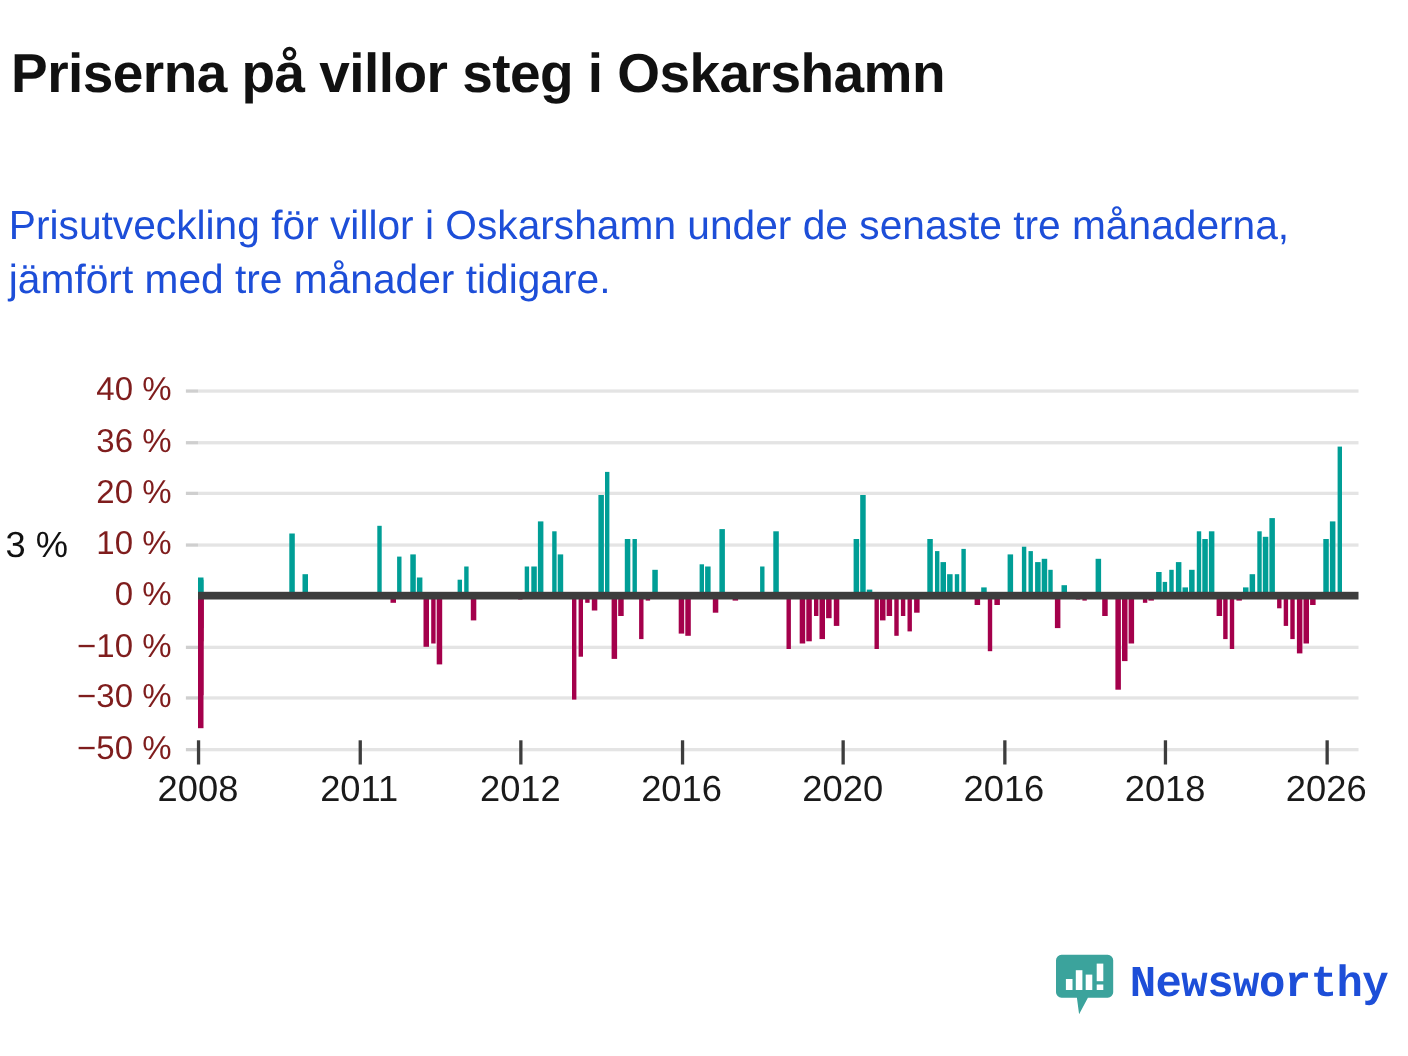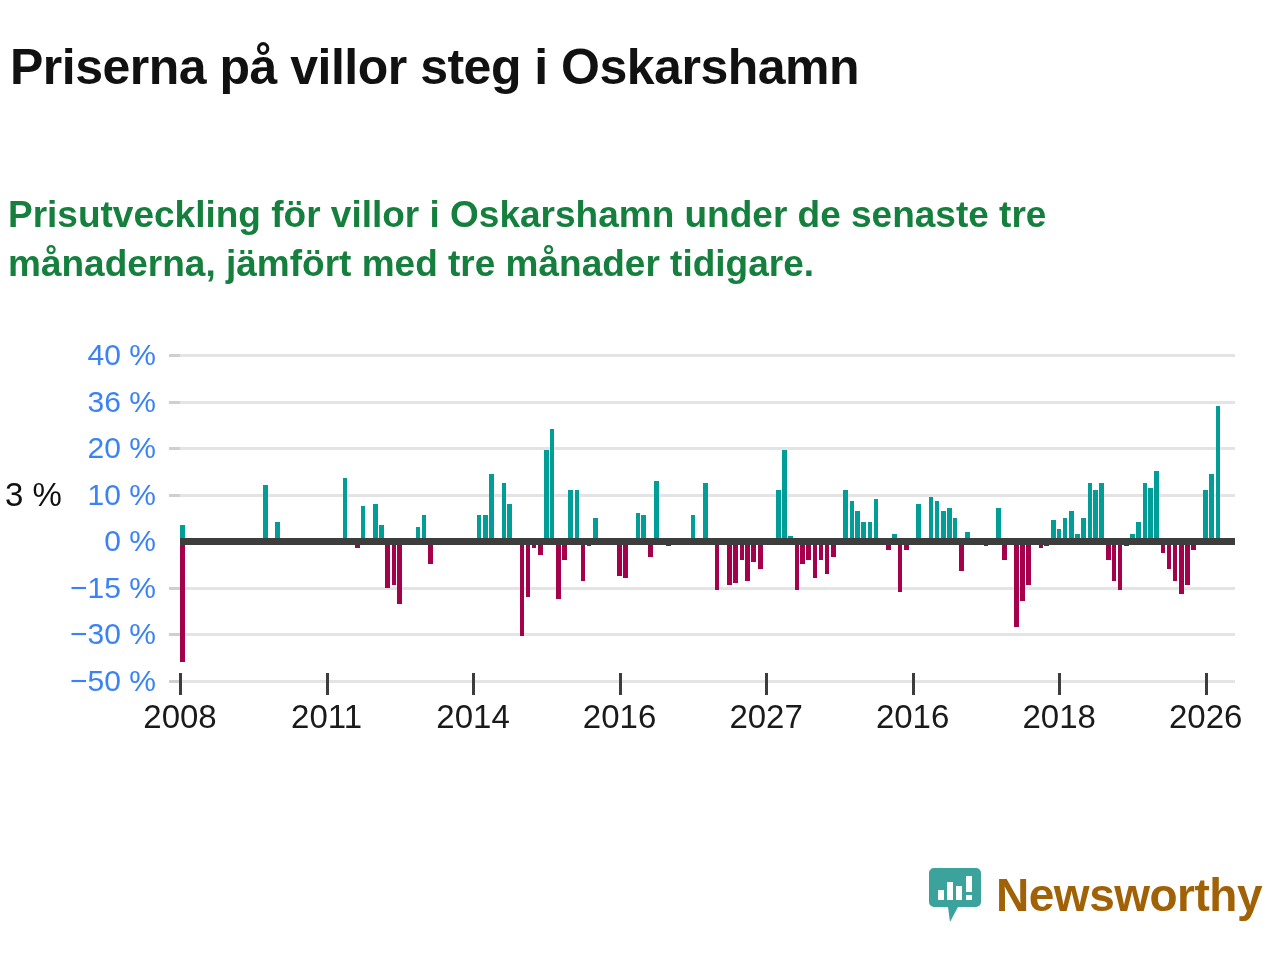--- a/index.html
+++ b/index.html
@@ -7,30 +7,30 @@
     width:1280px;height:960px;background:#ffffff;
     font-family:"Liberation Sans","DejaVu Sans",sans-serif;
     color:#1a1a1a;overflow:hidden;position:relative;
   }
   #page-title{
     position:absolute;left:10px;top:38px;
     font-size:50px;font-weight:bold;letter-spacing:-0.5px;
     color:#111111;white-space:nowrap;
   }
   #subtitle{
-    position:absolute;left:8px;top:190px;width:1230px;
-    font-size:37px;font-weight:bold;line-height:1.33;
-    color:#15803d;
+    position:absolute;left:8px;top:180px;width:1230px;
+    font-size:37px;font-weight:normal;line-height:1.33;
+    color:#1d4ed8;
   }
   #chart{
     position:absolute;left:0;top:330px;width:1280px;height:420px;
   }
   .ylabel{
     position:absolute;right:1124px;
-    font-size:30px;color:#3b82f6;text-align:right;
+    font-size:30px;color:#7f1d1d;text-align:right;
     white-space:nowrap;transform:translateY(-50%);
   }
   .gridline{
     position:absolute;left:180px;width:1055px;height:3px;
     background:#e4e4e4;
   }
   .gridline.zero{background:#3d3d3d;height:7px;z-index:4;}
   .ytick{
     position:absolute;width:11px;height:3px;background:#cfcfcf;
     left:169px;
@@ -52,21 +52,21 @@
     position:absolute;font-size:33px;color:#111111;
     background:#ffffff;padding:1px 5px;border-radius:3px;
     white-space:nowrap;transform:translateY(-50%);z-index:6;
   }
   #logo{
     position:absolute;right:18px;bottom:36px;
     display:flex;align-items:center;gap:14px;
   }
   #logo-mark{width:54px;height:58px;flex:none;}
   #logo-text{
-    font-size:46px;font-weight:bold;color:#a16207;letter-spacing:-0.5px;
+    font-size:40px;font-weight:bold;color:#1d4ed8;letter-spacing:-0.5px;font-family:Liberation Mono, monospace;
   }
 </style>
 </head>
 <body>
 
 <div id="page-title">Priserna på villor steg i Oskarshamn</div>
 
 <div id="subtitle">Prisutveckling för villor i Oskarshamn under de senaste tre månaderna, jämfört med tre månader tidigare.</div>
 
 <div id="chart">
@@ -86,21 +86,21 @@
       <div class="ytick" style="top: 303px;"></div>
       <div class="gridline" style="top: 349.5px;"></div>
       <div class="ytick" style="top: 349.5px;"></div>
     </div>
   <div id="ylabels">
       <div class="ylabel" style="top: 25px;">40 %</div>
       <div class="ylabel" style="top: 71.5px;">36 %</div>
       <div class="ylabel" style="top: 118px;">20 %</div>
       <div class="ylabel" style="top: 164.5px;">10 %</div>
       <div class="ylabel" style="top: 211px;">0 %</div>
-      <div class="ylabel" style="top: 257.5px;">−15 %</div>
+      <div class="ylabel" style="top: 257.5px;">−10 %</div>
       <div class="ylabel" style="top: 304px;">−30 %</div>
       <div class="ylabel" style="top: 350.5px;">−50 %</div>
     </div>
   <div id="bars" style="height: 0px;">
       <div class="bar pos" style="left: 83.4188px; width: 4.6px; height: 55.8px; bottom: auto; top: 155.2px; position: absolute;"></div>
       <div class="bar pos" style="left: 95.141px; width: 4.6px; height: 18.6px; bottom: auto; top: 192.4px; position: absolute;"></div>
       <div class="bar pos" style="left: 162.544px; width: 4.6px; height: 62.775px; bottom: auto; top: 148.225px; position: absolute;"></div>
       <div class="bar neg" style="left: 174.999px; width: 4.6px; height: 6.975px; bottom: auto; top: 211px; position: absolute;"></div>
       <div class="bar pos" style="left: 180.86px; width: 4.6px; height: 34.875px; bottom: auto; top: 176.125px; position: absolute;"></div>
       <div class="bar pos" style="left: 193.315px; width: 4.6px; height: 37.2px; bottom: auto; top: 173.8px; position: absolute;"></div>
@@ -218,25 +218,25 @@
       <div class="bar neg" style="width: 4.6px; height: 120.9px; bottom: auto; top: 211px; position: absolute;"></div>
       <div class="bar neg" style="width: 4.6px; height: 30.225px; bottom: auto; top: 211px; position: absolute;"></div>
       <div class="bar pos" style="width: 4.6px; height: 13.95px; bottom: auto; top: 197.05px; position: absolute;"></div>
     </div>
   <div id="xaxis">
       <div class="xtick" style="left: 179px;"></div>
       <div class="xlabel" style="left: 180px;">2008</div>
       <div class="xtick" style="left: 325.528px;"></div>
       <div class="xlabel" style="left: 326.528px;">2011</div>
       <div class="xtick" style="left: 472.056px;"></div>
-      <div class="xlabel" style="left: 473.056px;">2014</div>
+      <div class="xlabel" style="left: 473.056px;">2012</div>
       <div class="xtick" style="left: 618.583px;"></div>
       <div class="xlabel" style="left: 619.583px;">2016</div>
       <div class="xtick" style="left: 765.111px;"></div>
-      <div class="xlabel" style="left: 766.111px;">2027</div>
+      <div class="xlabel" style="left: 766.111px;">2020</div>
       <div class="xtick" style="left: 911.639px;"></div>
       <div class="xlabel" style="left: 912.639px;">2016</div>
       <div class="xtick" style="left: 1058.17px;"></div>
       <div class="xlabel" style="left: 1059.17px;">2018</div>
       <div class="xtick" style="left: 1204.69px;"></div>
       <div class="xlabel" style="left: 1205.69px;">2026</div>
     </div>
   <div id="annotation" style="top: 164.5px;">3 %</div>
 </div>
 

